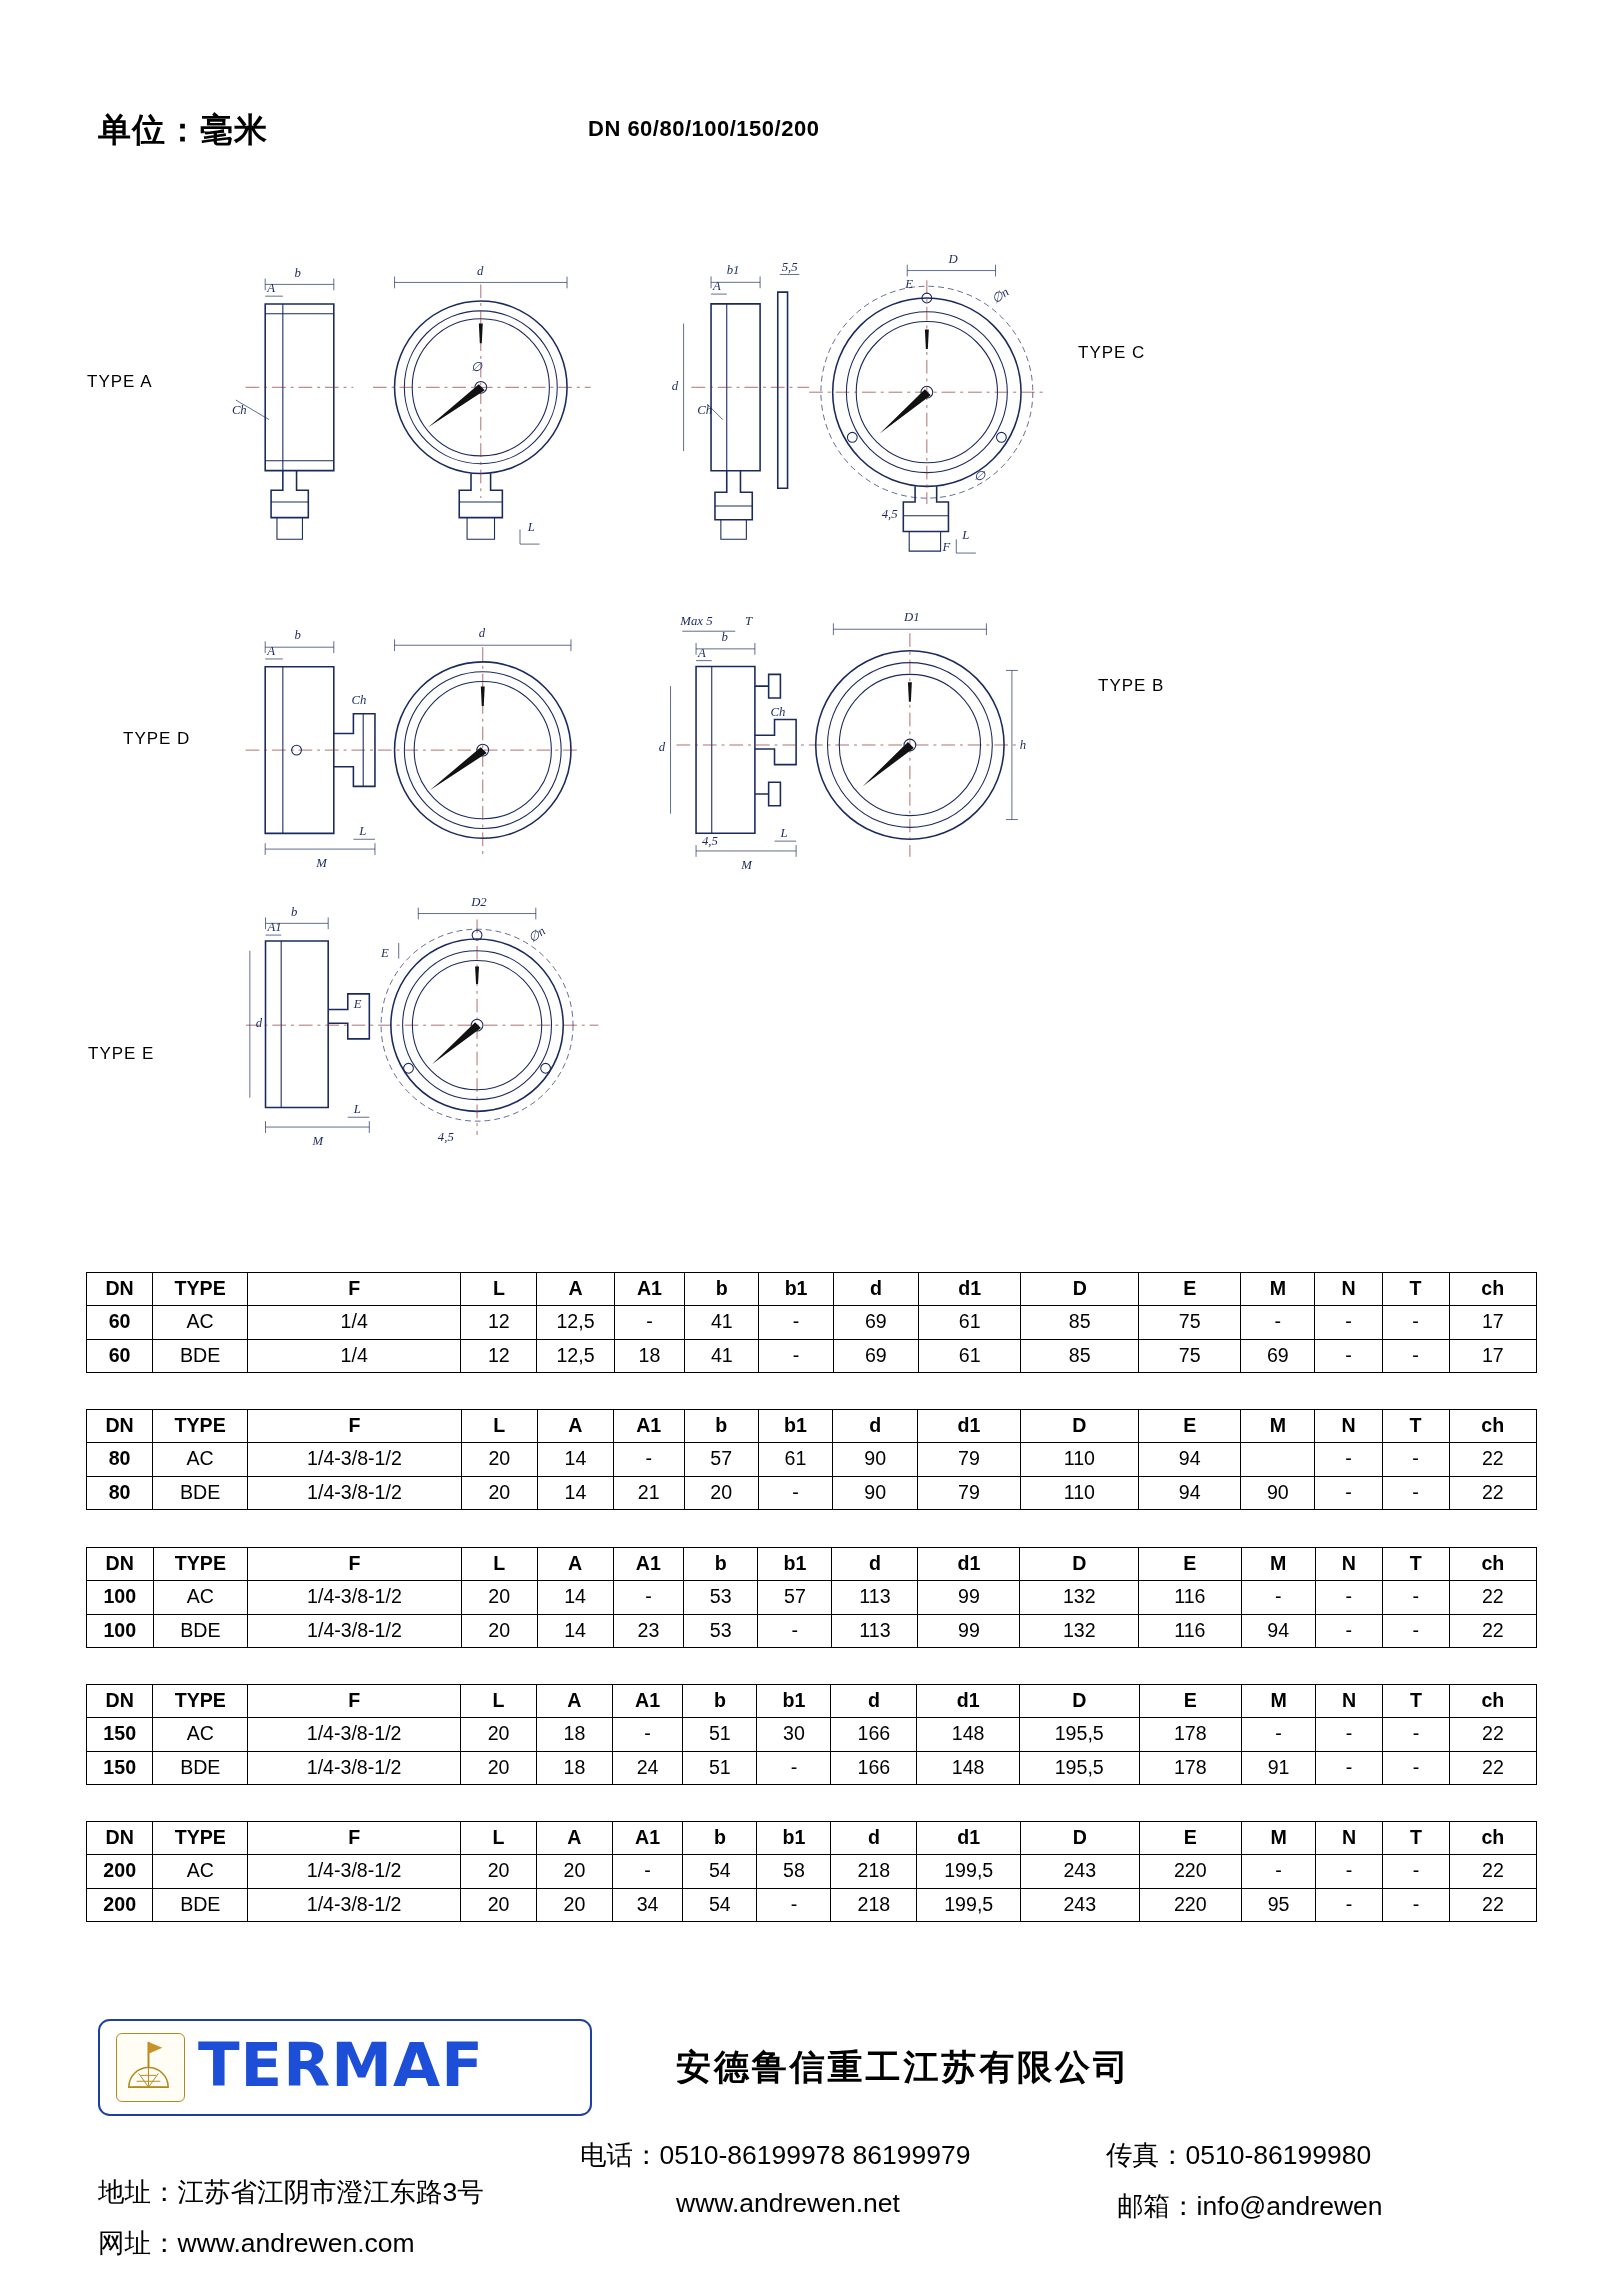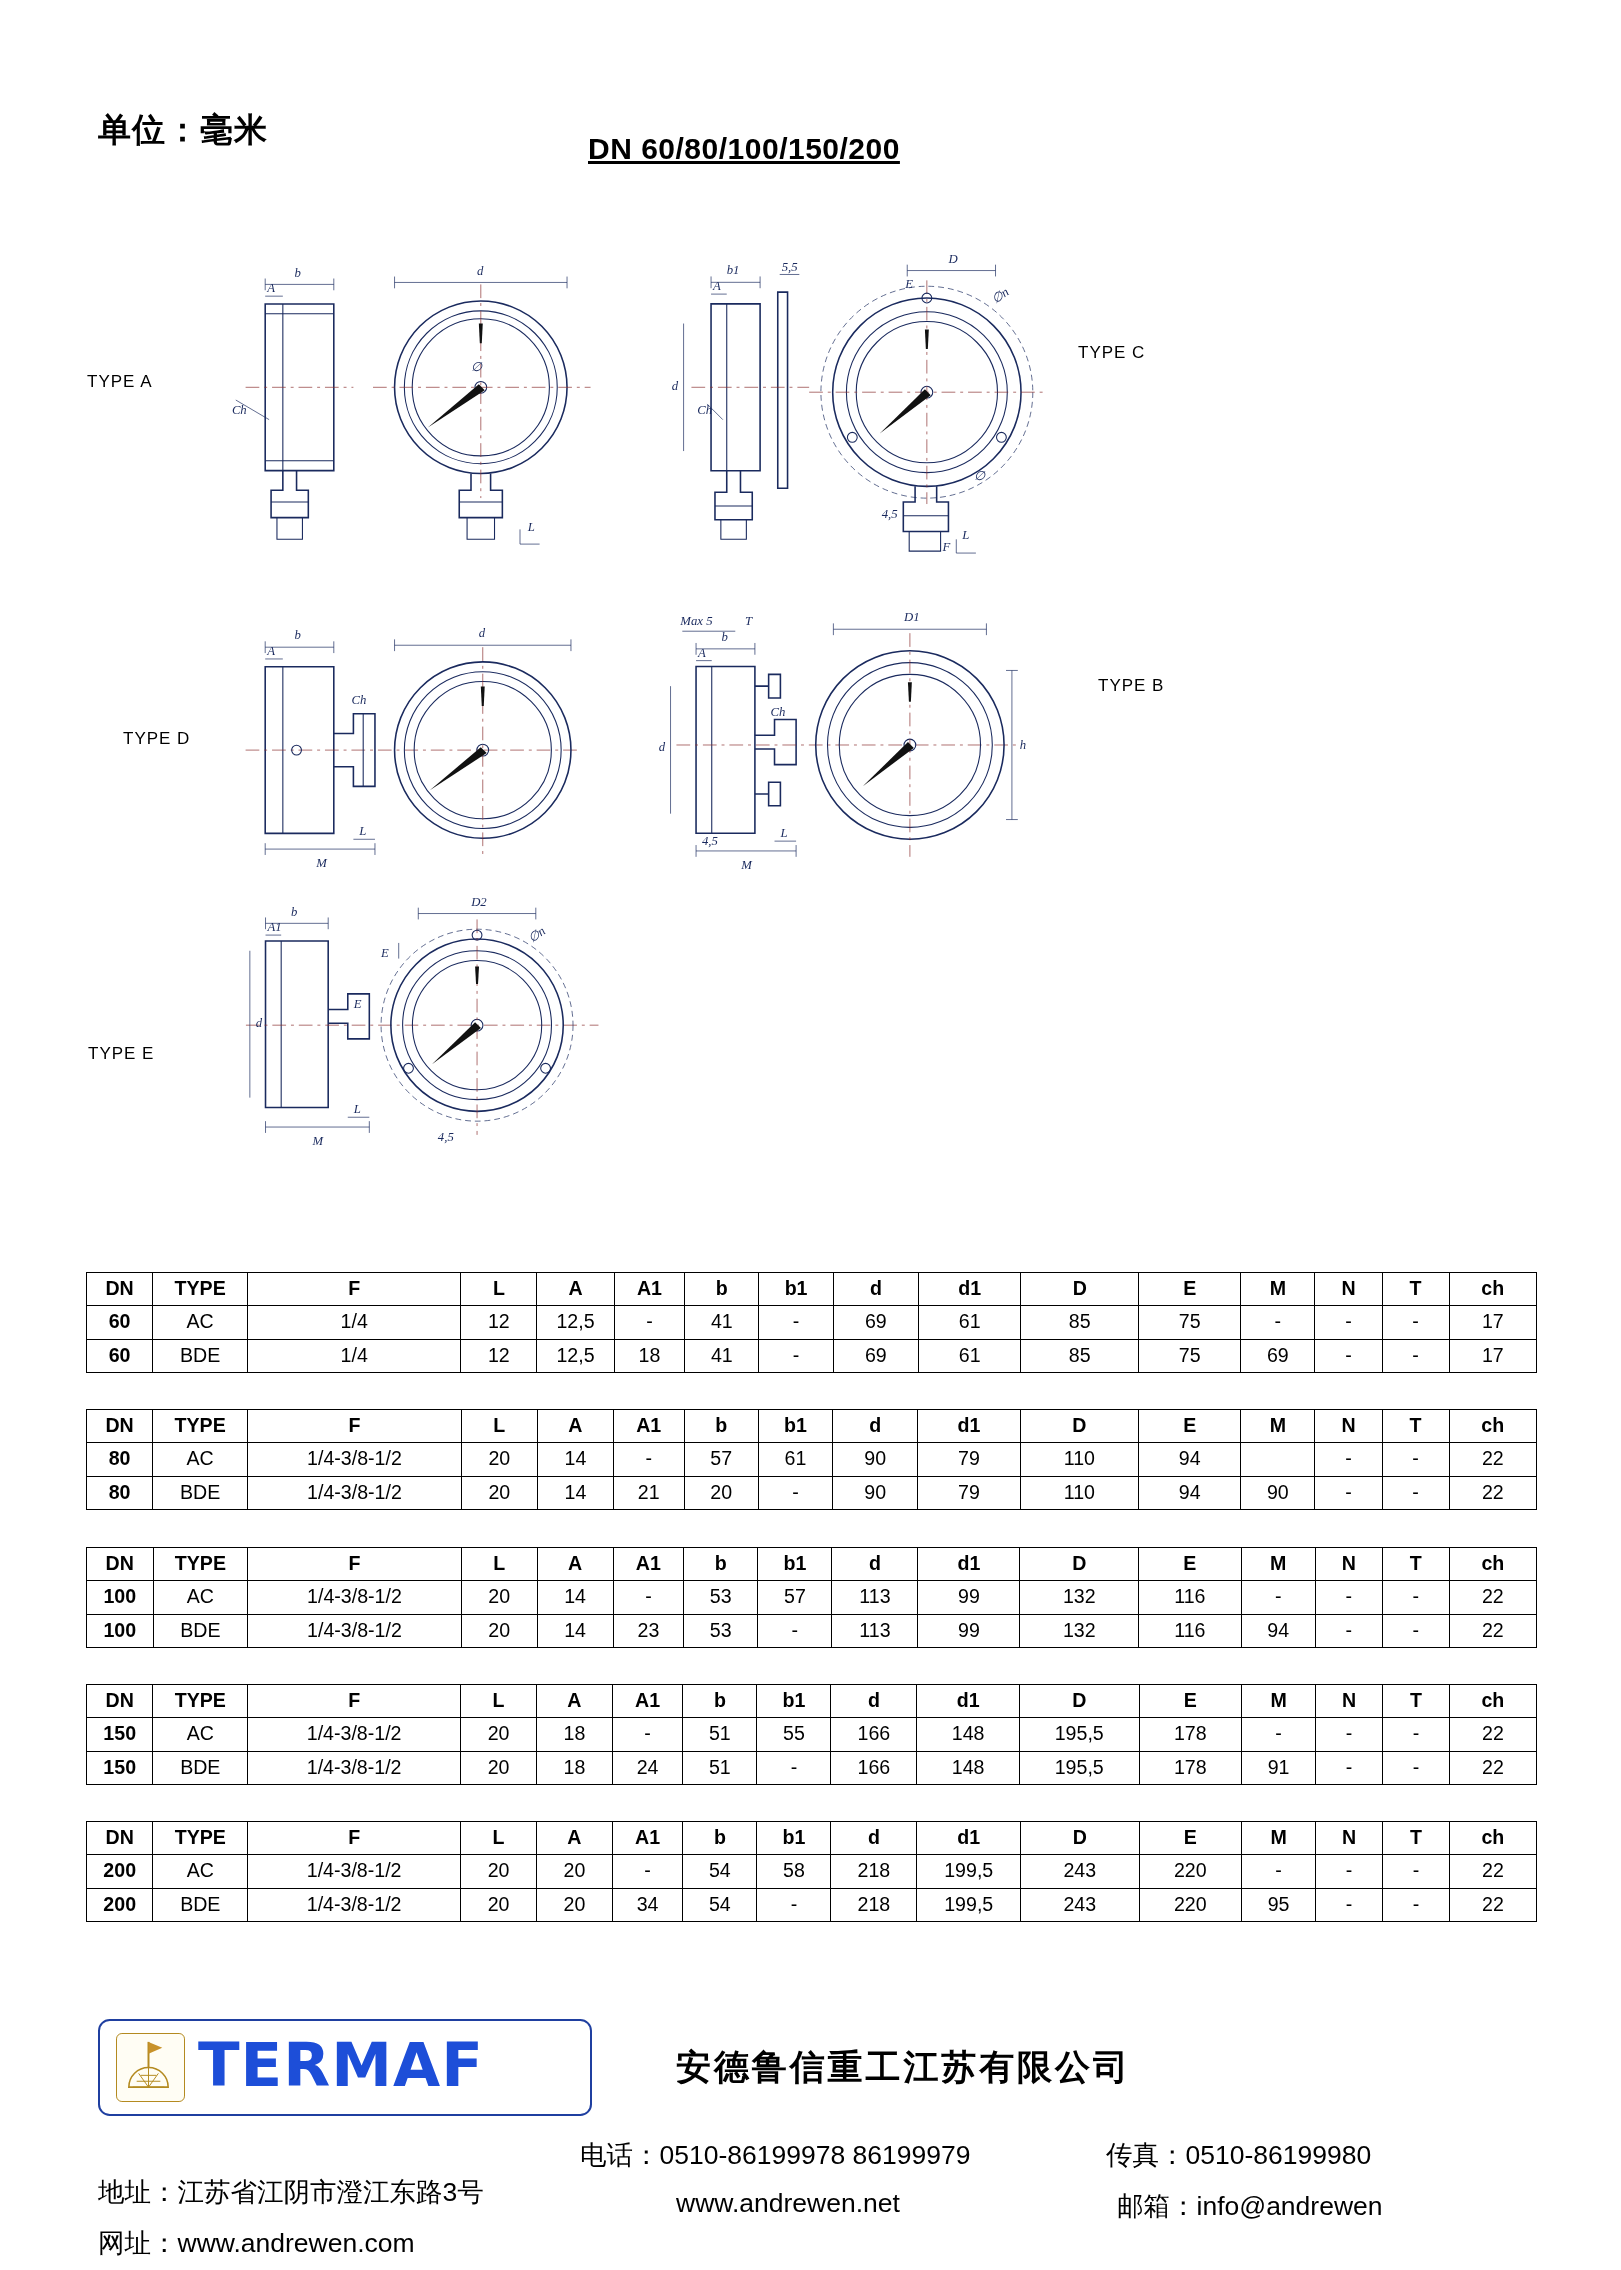--- a/index.html
+++ b/index.html
@@ -12,22 +12,22 @@
     overflow:hidden;
   }
   .page{position:absolute;left:0;top:0;width:1621px;height:2270px;}
 
   
   .unit-label{
     position:absolute;left:98px;top:108px;
     font-size:33px;font-weight:bold;letter-spacing:1px;
   }
   .doc-title{
-    position:absolute;left:588px;top:132px;
-    font-size:30px;font-weight:bold;letter-spacing:0.5px;text-decoration:underline;
+    position:absolute;left:588px;top:116px;
+    font-size:22px;font-weight:bold;letter-spacing:0.5px;
   }
 
   
   .draw-area{position:absolute;left:59px;top:245px;width:1509px;height:1019px;}
   .type-label{position:absolute;font-size:17px;font-weight:normal;letter-spacing:1px;}
   .tl-a{left:28px;top:127px;}
   .tl-c{left:1019px;top:98px;}
   .tl-d{left:29px;top:484px;margin-left:35px;}
   .tl-b{left:1039px;top:431px;}
   .tl-e{left:29px;top:799px;}
@@ -592,21 +592,21 @@
           <td>ch</td>
         </tr>
         <tr>
           <td class="dn">150</td>
           <td class="v">AC</td>
           <td class="v">1/4-3/8-1/2</td>
           <td class="v">20</td>
           <td class="v">18</td>
           <td class="v">-</td>
           <td class="v">51</td>
-          <td class="v">55</td>
+          <td class="v">30</td>
           <td class="v">166</td>
           <td class="v">148</td>
           <td class="v">195,5</td>
           <td class="v">178</td>
           <td class="v">-</td>
           <td class="v">-</td>
           <td class="v">-</td>
           <td class="v">22</td>
         </tr>
         <tr>

